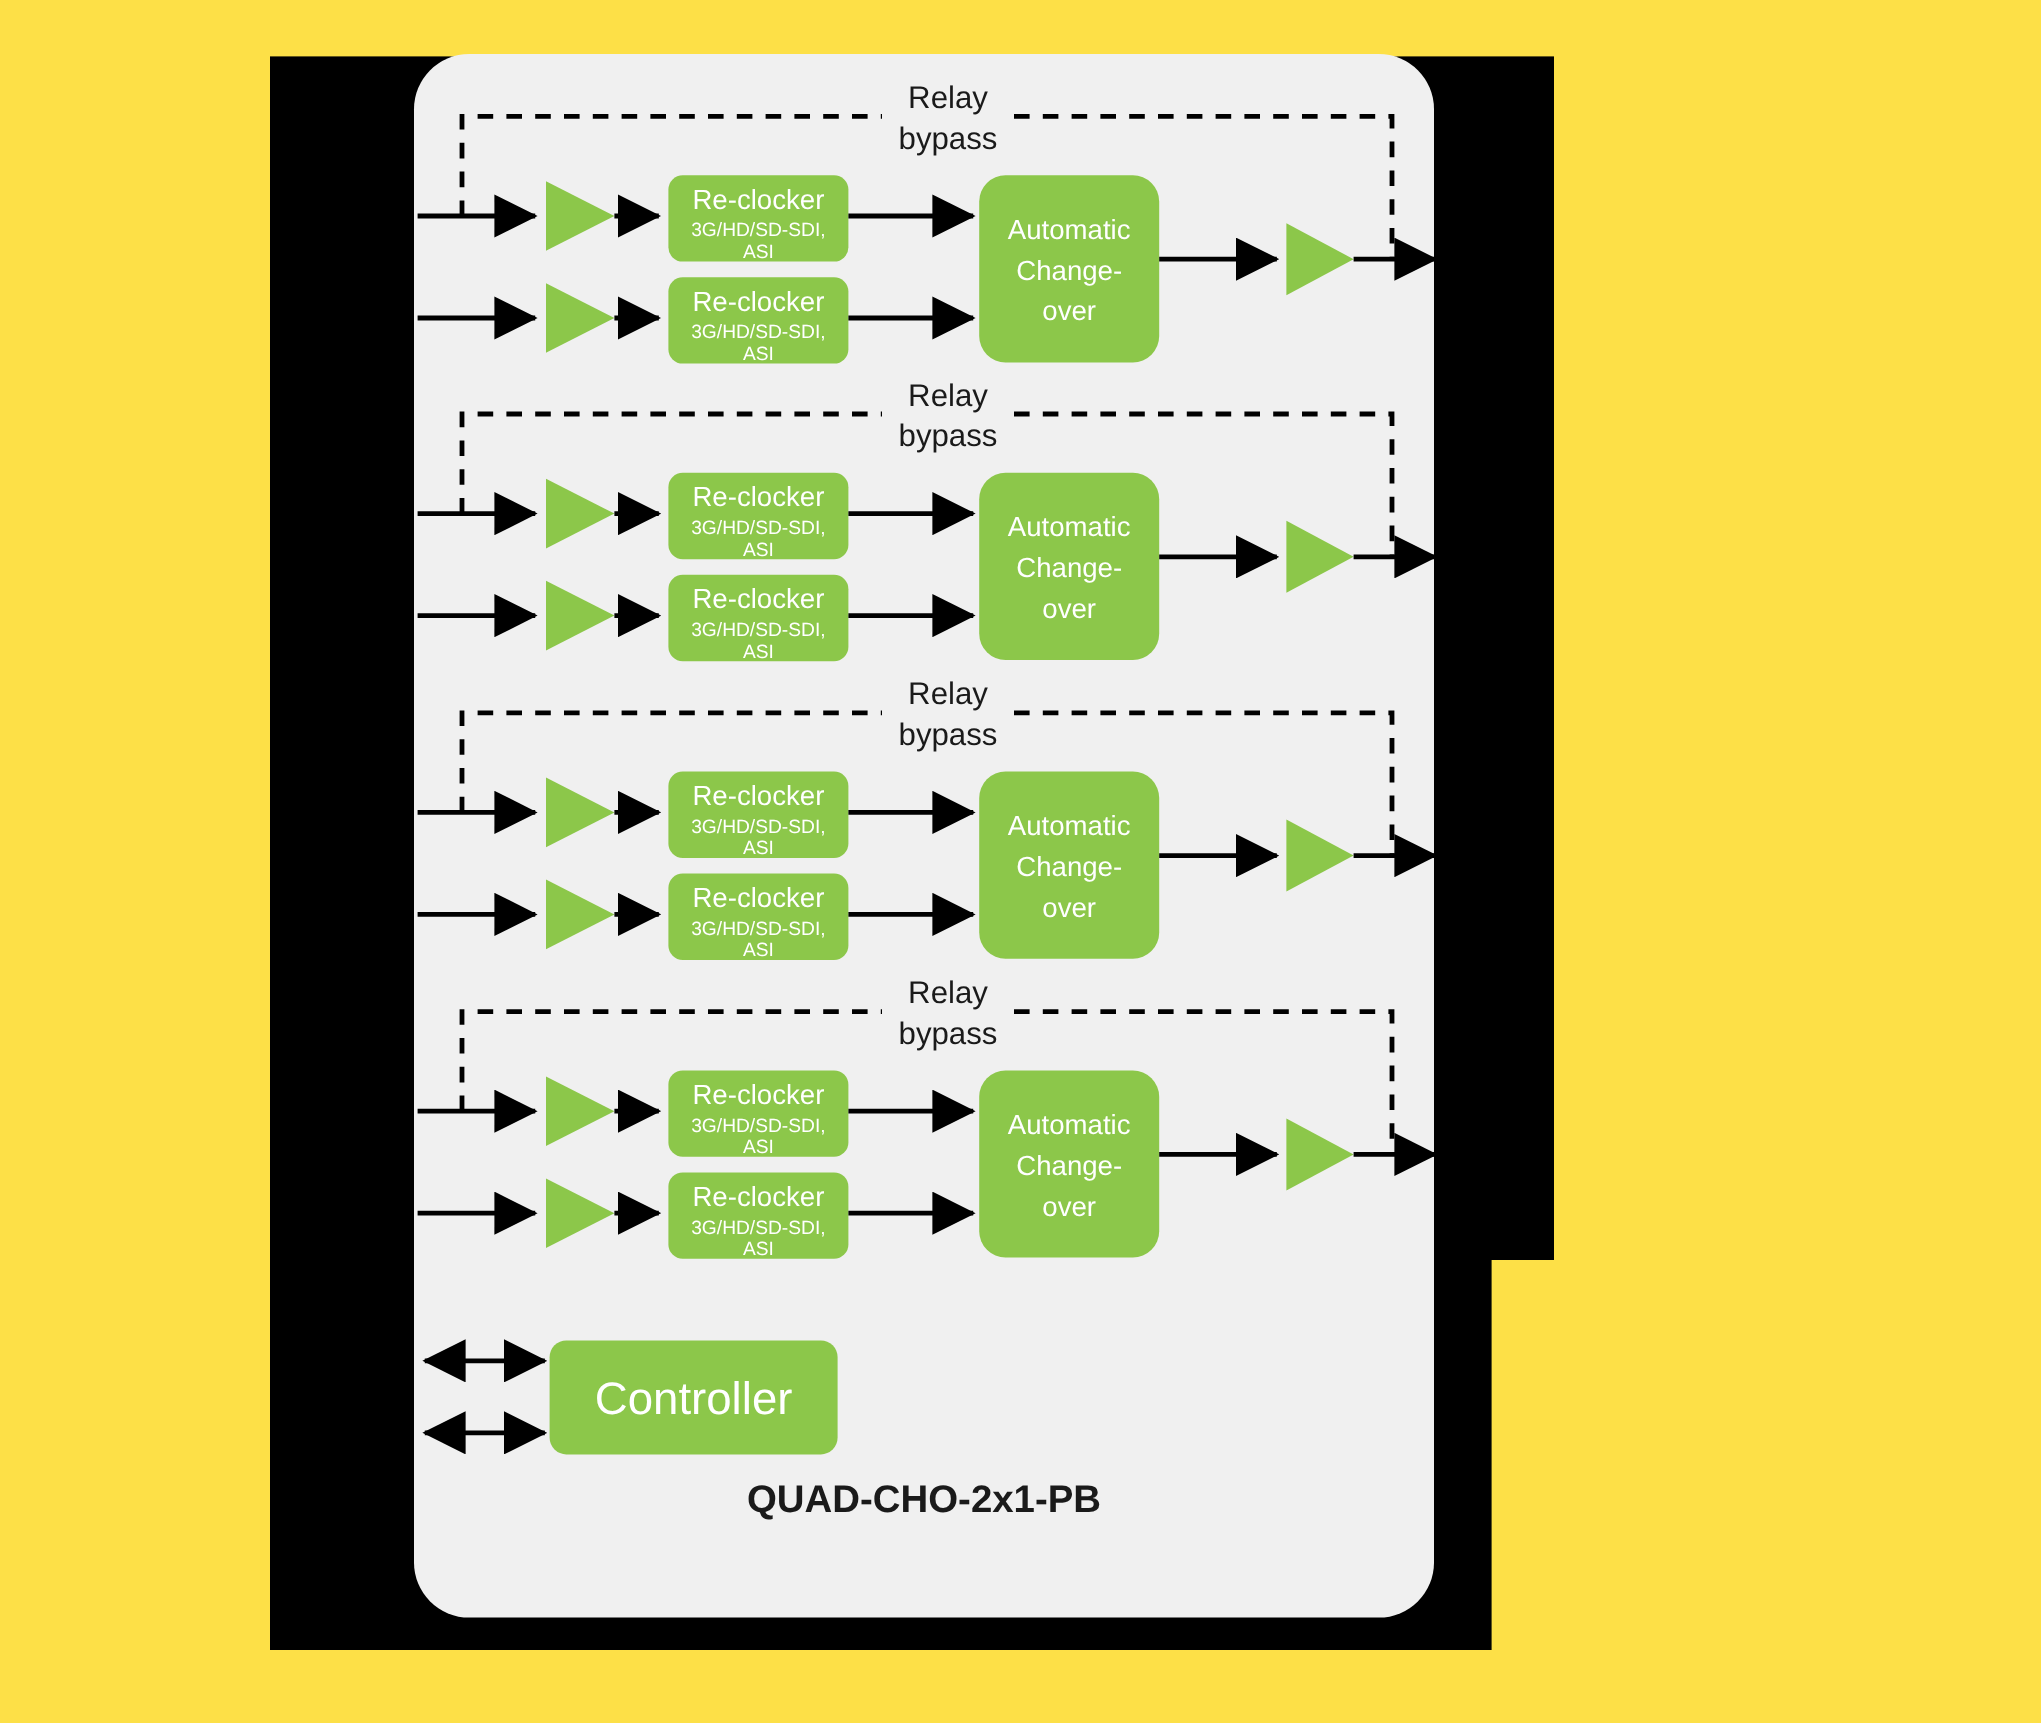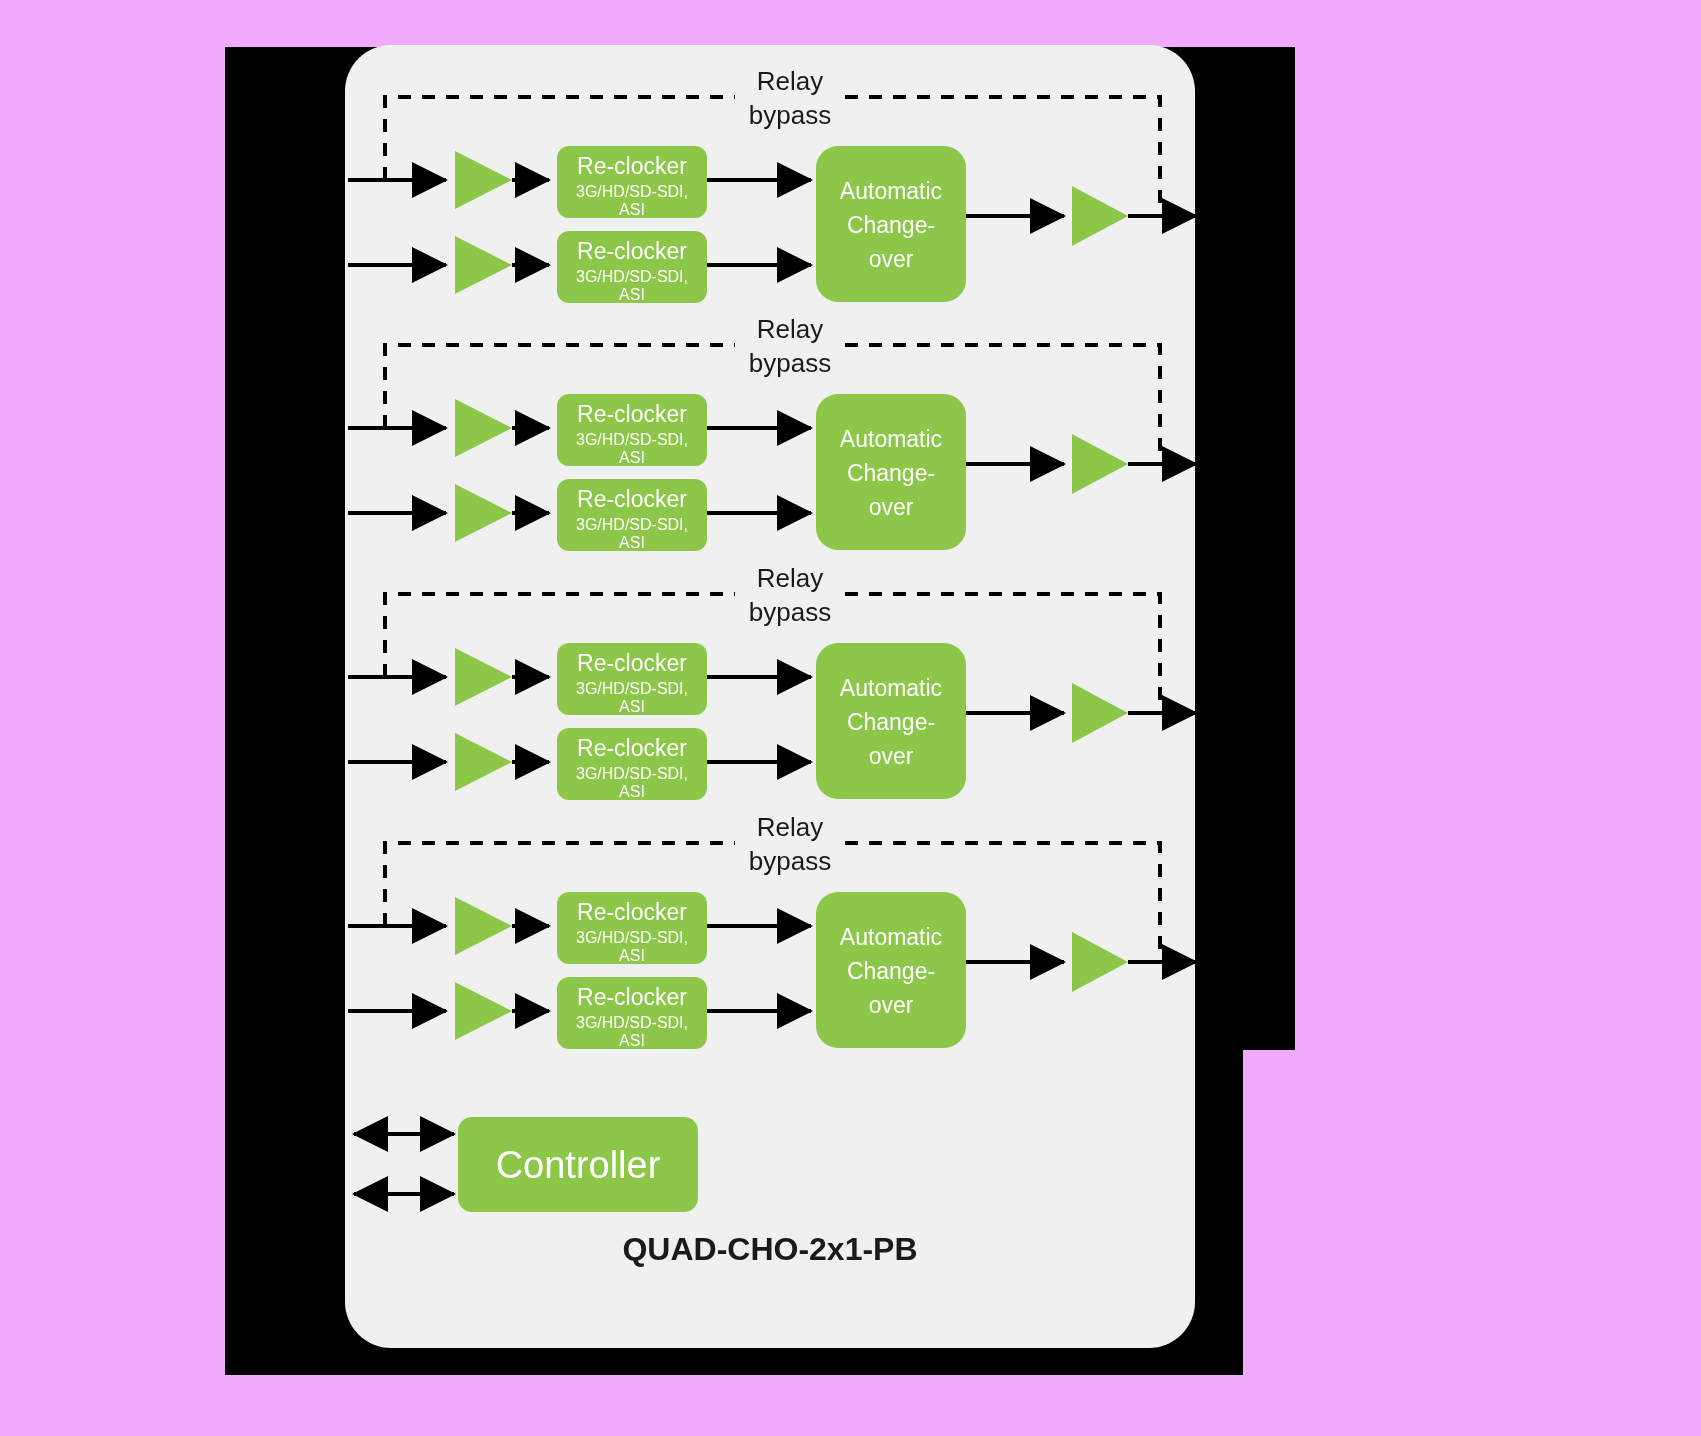--- a/index.html
+++ b/index.html
@@ -1,17 +1,17 @@
 <!DOCTYPE html>
 <html><head>
 <meta charset="utf-8">
 <style>
   html,body{margin:0;padding:0;background:#ffffff;}
   body{width:1701px;height:1436px;overflow:hidden;font-family:"Liberation Sans",sans-serif;}
-  #stage{position:relative;width:1701px;height:1436px;background:#f0abfc;}
+  #stage{position:relative;width:1701px;height:1436px;background:#fde047;}
   svg{display:block;}
   .lbl{font-family:"Liberation Sans",sans-serif;}
 </style>
 </head>
 <body>
 
 <div id="stage">
 <svg width="1701" height="1436" viewBox="0 0 1701 1436" xmlns="http://www.w3.org/2000/svg">
 
   <defs>

